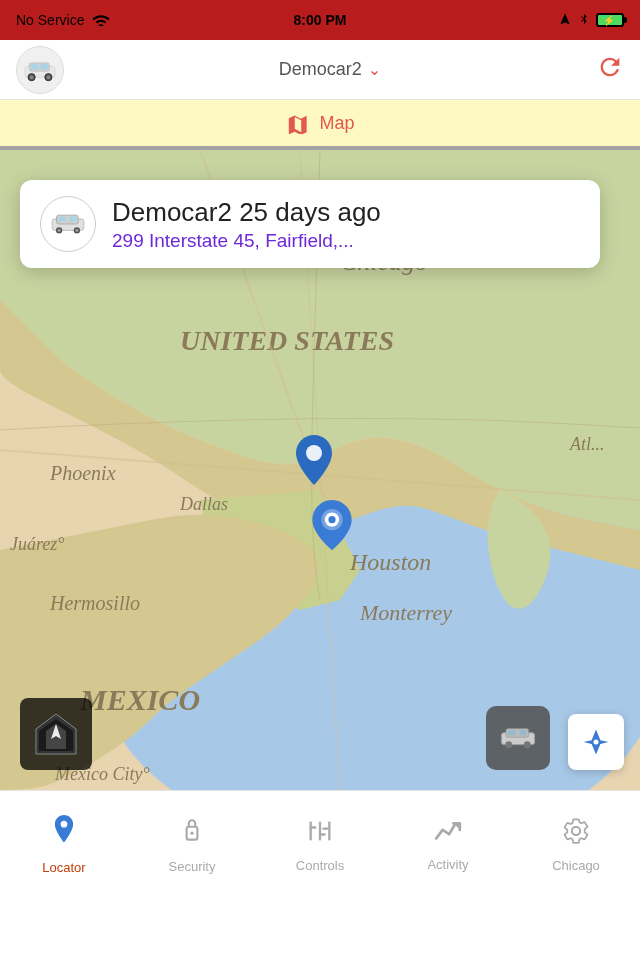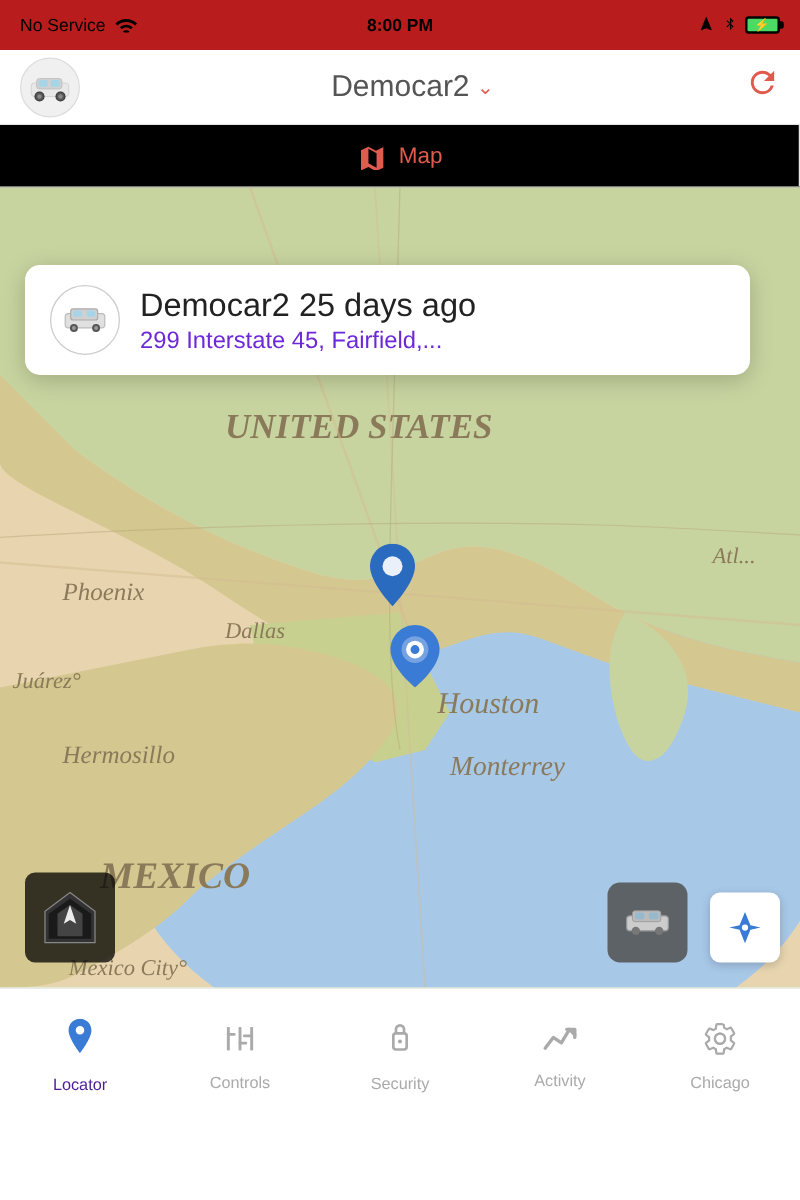--- a/index.html
+++ b/index.html
@@ -58,23 +58,24 @@
     #header .car-name-container {
       display: flex; align-items: center; gap: 6px;
       font-size: 20px; color: #555;
     }
     #header .chevron { color: #e05a4e; font-size: 16px; }
     #header .refresh-btn { color: #e05a4e; font-size: 24px; cursor: pointer; }
 
     
     #view-tabs {
       height: 50px;
-      background: #000000;
+      background: #fef9c3;
       display: flex;
-      border-bottom: 1px solid #a3a3a3;
+      border-bottom: 4px solid #a3a3a3;
+      flex-direction: column;
     }
     .view-tab {
       flex: 1;
       display: flex; align-items: center; justify-content: center; gap: 8px;
       font-size: 18px; color: #888;
       cursor: pointer;
     }
     .view-tab.active { color: #e05a4e; }
     #tab-divider { width: 1px; background: #e5e5e5; }
 
@@ -97,21 +98,20 @@
     #location-popup {
       position: absolute;
       top: 30px; left: 20px;
       background: #fff;
       border-radius: 12px;
       padding: 16px 20px;
       display: flex; align-items: center; gap: 16px;
       box-shadow: 0 4px 20px rgba(0,0,0,0.2);
       width: 580px;
       z-index: 10;
-      margin-top: 32px;
     }
     #location-popup .car-circle {
       width: 56px; height: 56px;
       border-radius: 50%; border: 1.5px solid #ccc;
       display: flex; align-items: center; justify-content: center;
       flex-shrink: 0; background: #fff;
     }
     #location-popup .popup-text {}
     #location-popup .popup-title { font-size: 26px; font-weight: 500; color: #222; }
     #location-popup .popup-address { font-size: 19px; color: #6d28d9; margin-top: 2px; }
@@ -213,21 +213,21 @@
       <rect x="12" y="8" width="34" height="14" rx="4" fill="#d0d0d0" stroke="#bbb" stroke-width="1"></rect>
       <rect x="15" y="10" width="12" height="9" rx="2" fill="#a8d4e8"></rect>
       <rect x="31" y="10" width="12" height="9" rx="2" fill="#a8d4e8"></rect>
       <circle cx="16" cy="32" r="6" fill="#555" stroke="#333" stroke-width="1.5"></circle>
       <circle cx="16" cy="32" r="3" fill="#888"></circle>
       <circle cx="44" cy="32" r="6" fill="#555" stroke="#333" stroke-width="1.5"></circle>
       <circle cx="44" cy="32" r="3" fill="#888"></circle>
     </svg>
   </div>
   <div class="car-name-container">
-    <span style="font-size:24px;color:#555;">Democar2</span>
+    <span style="font-size:18px;color:#555;">Democar2</span>
     <span class="chevron">⌄</span>
   </div>
   <button class="refresh-btn" style="background:none;border:none;cursor:pointer;">
     <svg width="28" height="28" viewBox="0 0 24 24">
         <path d="M17.65 6.35A7.96 7.96 0 0012 4c-4.42 0-7.99 3.58-7.99 8s3.57 8 7.99 8c3.73 0 6.84-2.55 7.73-6h-2.08A5.99 5.99 0 0112 18c-3.31 0-6-2.69-6-6s2.69-6 6-6c1.66 0 3.14.69 4.22 1.78L13 11h7V4l-2.35 2.35z" fill="#e05a4e"></path>
       </svg>
   </button>
 </div>
 
 <div id="view-tabs">
@@ -346,50 +346,50 @@
 </div>
 
 <div id="bottom-nav">
 
   <div class="nav-item active">
     <span class="nav-icon">
       <svg width="28" height="32" viewBox="0 0 24 28">
         <path d="M12 0C7.6 0 4 3.6 4 8c0 6 8 16 8 16s8-10 8-16C20 3.6 16.4 0 12 0zm0 11c-1.7 0-3-1.3-3-3s1.3-3 3-3 3 1.3 3 3-1.3 3-3 3z" fill="#3a7bd5"></path>
       </svg>
     </span>
-    <span class="nav-label" style="color:#4c1d95;">Locator</span>
+    <span class="nav-label" style="color:#c2410c;">Locator</span>
+  </div>
+
+  <div class="nav-item">
+    <span class="nav-icon">
+      <svg width="26" height="30" viewBox="0 0 24 28">
+        <rect x="7" y="10" width="10" height="12" rx="2" fill="none" stroke="#aaa" stroke-width="2"></rect>
+        <path d="M9 10V7a3 3 0 016 0v3" fill="none" stroke="#aaa" stroke-width="2"></path>
+        <circle cx="12" cy="16" r="1.5" fill="#aaa"></circle>
+      </svg>
+    </span>
+    <span class="nav-label">Security</span>
   </div>
 
   <div class="nav-item">
     <span class="nav-icon">
       <svg width="28" height="28" viewBox="0 0 24 24">
         <rect x="3" y="4" width="2" height="16" fill="#aaa"></rect>
         <rect x="3" y="8" width="6" height="2" rx="1" fill="#aaa"></rect>
         <rect x="11" y="4" width="2" height="16" fill="#aaa"></rect>
         <rect x="11" y="14" width="6" height="2" rx="1" fill="#aaa"></rect>
         <rect x="19" y="4" width="2" height="16" fill="#aaa"></rect>
         <rect x="14" y="9" width="6" height="2" rx="1" fill="#aaa"></rect>
       </svg>
     </span>
     <span class="nav-label">Controls</span>
   </div>
 
   <div class="nav-item">
     <span class="nav-icon">
-      <svg width="26" height="30" viewBox="0 0 24 28">
-        <rect x="7" y="10" width="10" height="12" rx="2" fill="none" stroke="#aaa" stroke-width="2"></rect>
-        <path d="M9 10V7a3 3 0 016 0v3" fill="none" stroke="#aaa" stroke-width="2"></path>
-        <circle cx="12" cy="16" r="1.5" fill="#aaa"></circle>
-      </svg>
-    </span>
-    <span class="nav-label">Security</span>
-  </div>
-
-  <div class="nav-item">
-    <span class="nav-icon">
       <svg width="28" height="26" viewBox="0 0 26 22">
         <polyline points="2,18 8,10 14,14 20,4 24,8" fill="none" stroke="#aaa" stroke-width="2.5" stroke-linecap="round" stroke-linejoin="round"></polyline>
         <polyline points="18,4 24,4 24,10" fill="none" stroke="#aaa" stroke-width="2.5" stroke-linecap="round" stroke-linejoin="round"></polyline>
       </svg>
     </span>
     <span class="nav-label">Activity</span>
   </div>
 
   <div class="nav-item">
     <span class="nav-icon">

